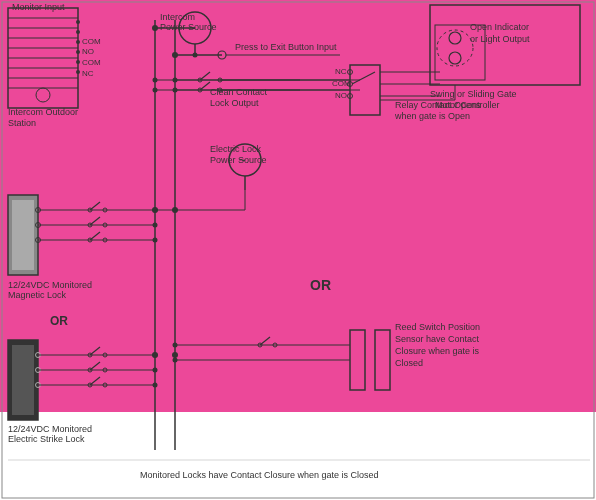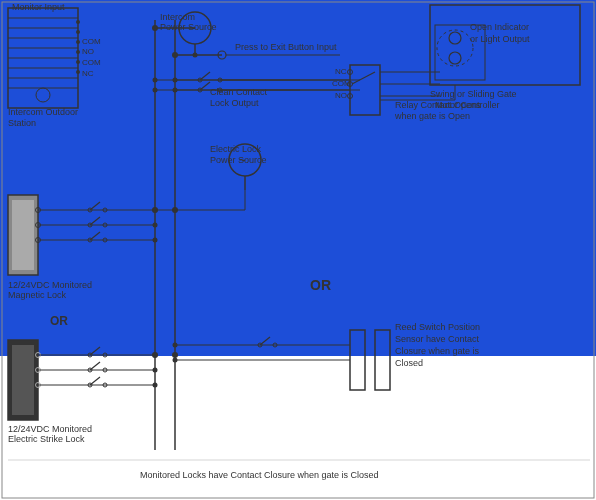--- a/index.html
+++ b/index.html
@@ -7,23 +7,23 @@
       width: 596px;
       height: 500px;
       background: #fff;
       font-family: Arial, sans-serif;
       font-size: 11px;
       overflow: hidden;
       position: relative;
     }
     #diagram-container {
       width: 596px;
-      height: 356px;
+      height: 412px;
       position: relative;
-      background: #1d4ed8;
+      background: #ec4899;
     }
     svg {
       position: absolute;
       top: 0; left: 0;
       width: 596px;
       height: 500px;
     }
   </style>
 </head>
 <body>

